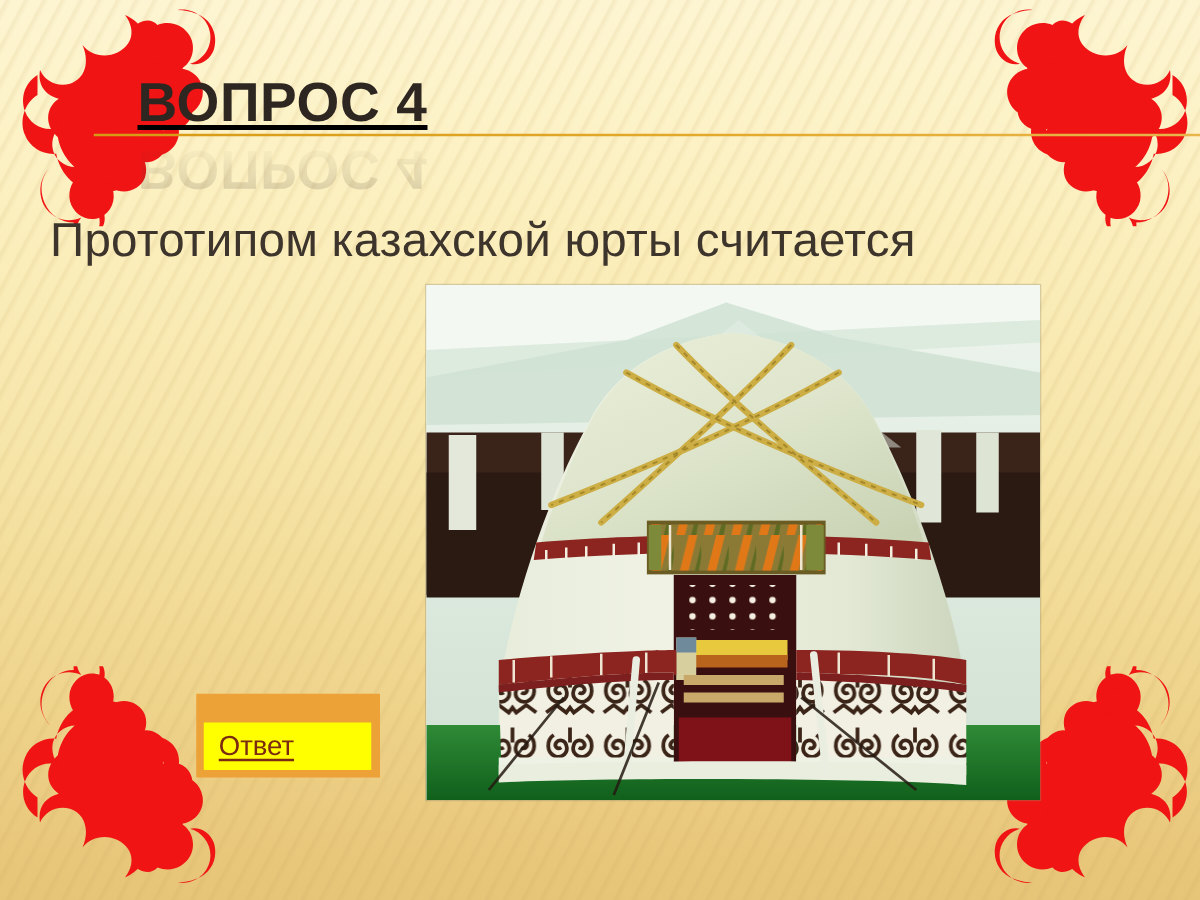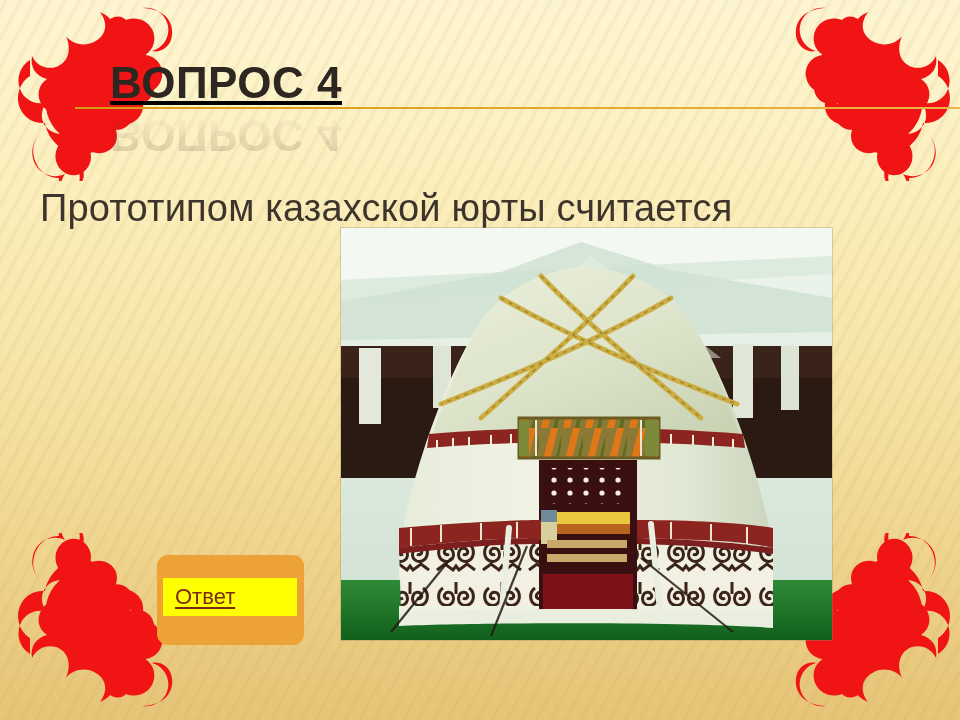--- a/index.html
+++ b/index.html
@@ -92,39 +92,38 @@
     top: 107px;
     width: 885px;
     height: 2px;
     background: linear-gradient(to right, #d79a14 0%, #e3a92a 55%, #e7b54a 100%);
   }
 
   
   .question {
     position: absolute;
     left: 40px;
-    top: 187px;
+    top: 172px;
     width: 890px;
     font-size: 38px;
     color: #3d342c;
     letter-spacing: 0.2px;
     white-space: nowrap;
   }
 
   
   .answer-button {
     position: absolute;
     left: 157px;
     top: 555px;
     width: 147px;
-    height: 90px;
+    height: 67px;
     background: #eda237;
     box-sizing: border-box;
     cursor: pointer;
-    border-radius: 11px;
   }
   .answer-inner {
     position: absolute;
     left: 6px;
     top: 23px;
     width: 134px;
     height: 38px;
     background: #ffff00;
     display: flex;
     align-items: center;

